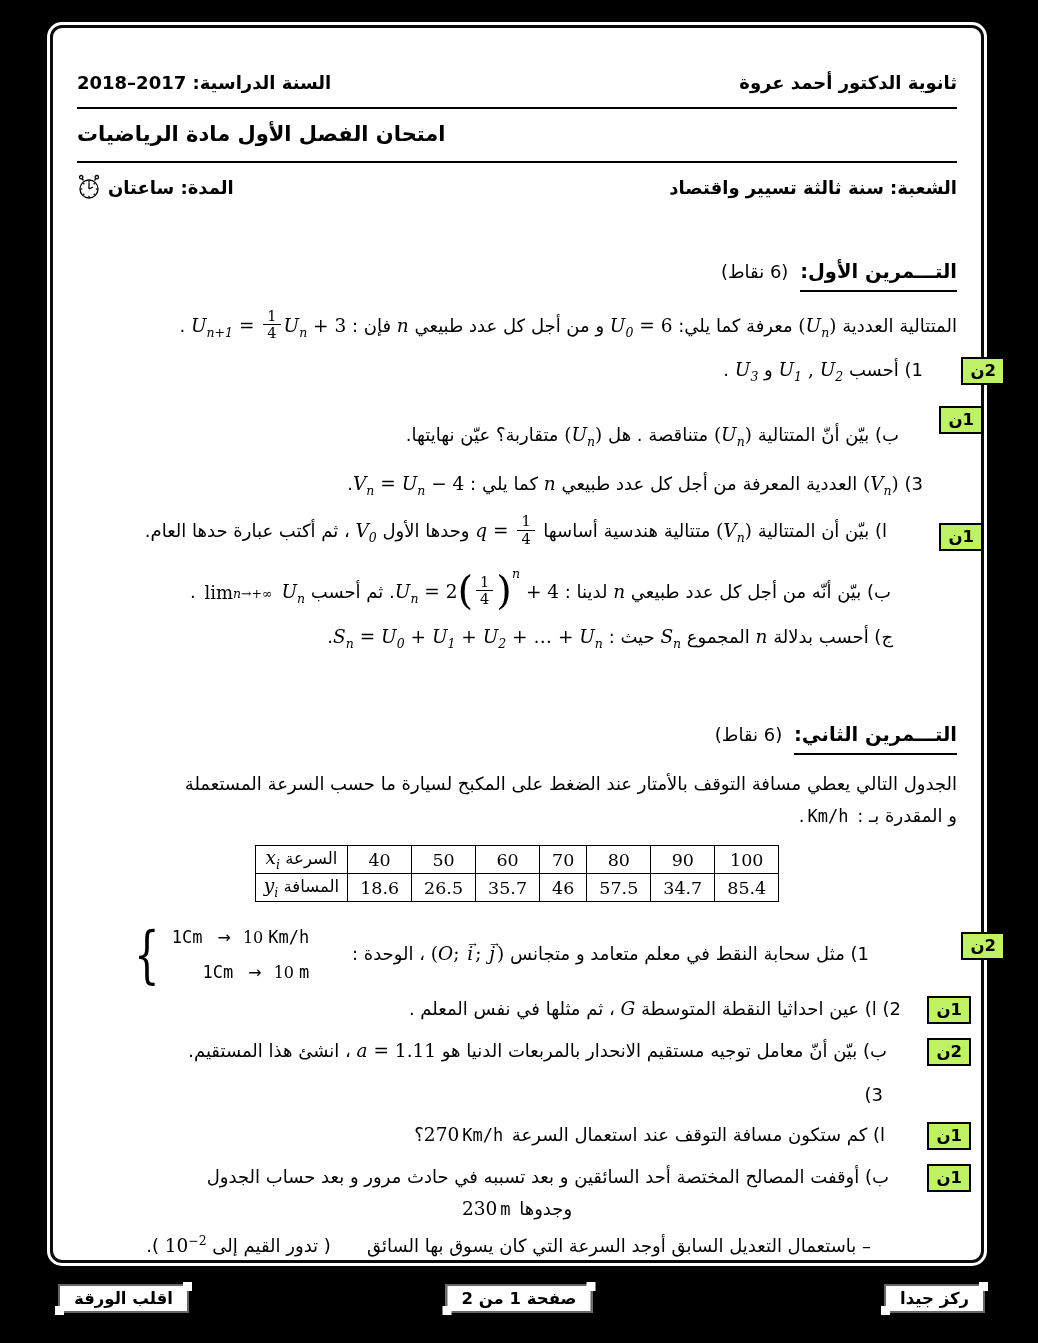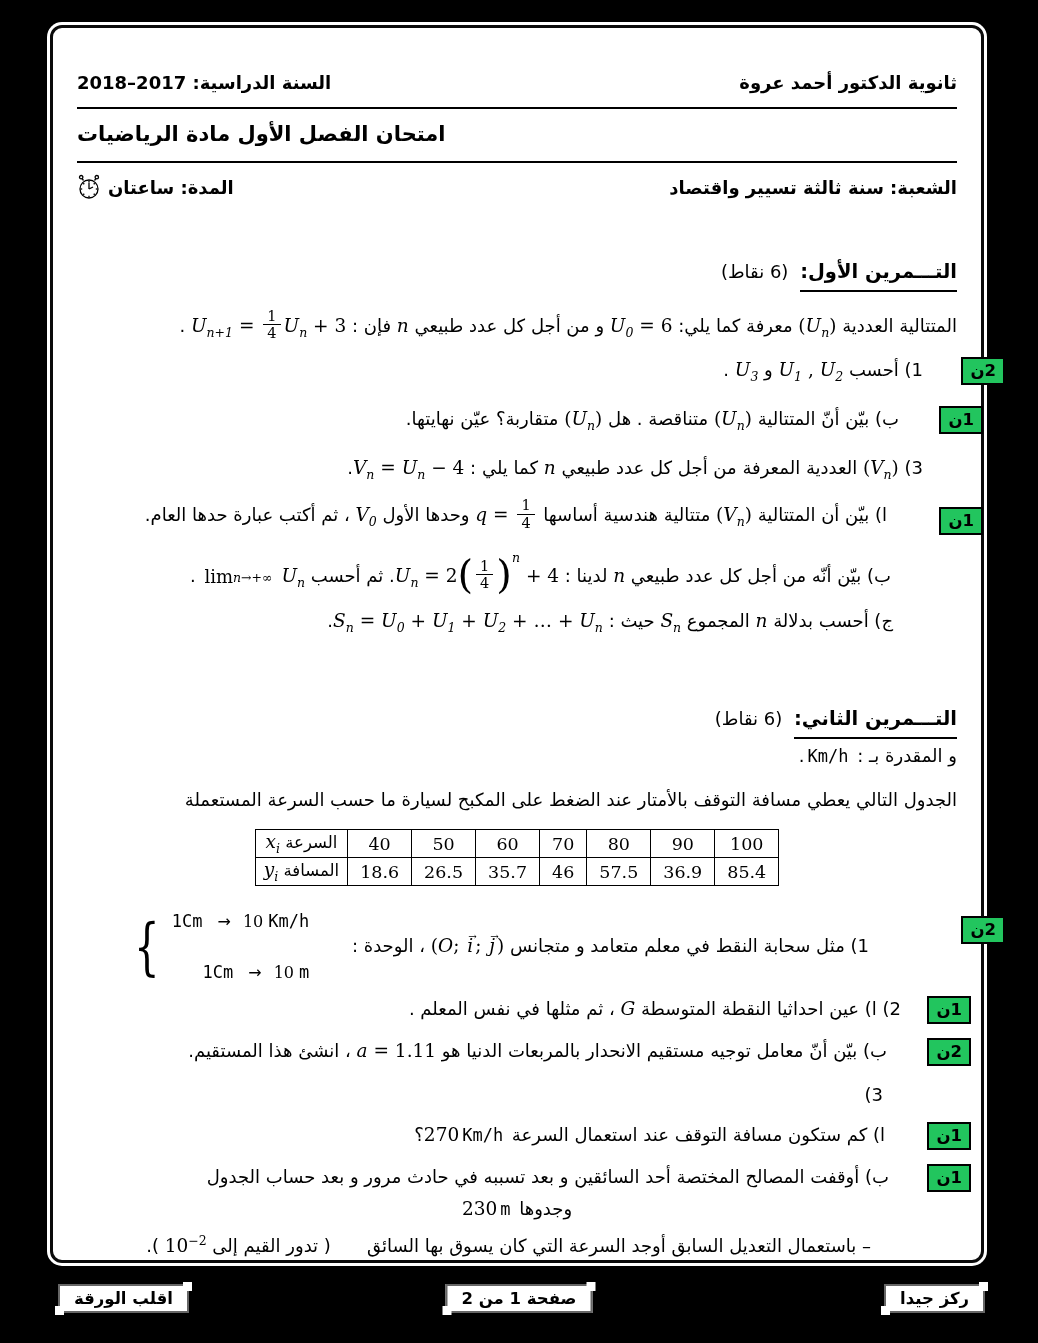--- a/index.html
+++ b/index.html
@@ -35,26 +35,26 @@
   .frac .fd{padding:0 4px;}
   .bigp{font-size:40px;font-weight:300;vertical-align:middle;line-height:0;position:relative;top:-3px;font-family:"DejaVu Serif",serif;}
   .bigp + sup{vertical-align:20px;font-style:italic;}
   .lim{display:inline-flex;flex-direction:row;align-items:center;vertical-align:middle;line-height:1;margin:0 3px;}
   .lim .lt{font-size:18px;}
   .lim .lb{font-size:12.5px;font-style:italic;margin-top:3px;}
   .vec{position:relative;font-style:italic;margin:0 2px;display:inline-block;}
   .vec .va{position:absolute;top:-9px;left:1px;font-size:10px;font-style:normal;}
   .tt{font-family:"DejaVu Sans Mono",monospace;font-size:17px;margin:0 3px;}
   .gap{display:inline-block;}
-  .ptbox{position:absolute;border:2px solid #000;background:#22c55e;font-weight:bold;font-size:16.5px;
+  .ptbox{position:absolute;border:2px solid #000;background:#bef264;font-weight:bold;font-size:16.5px;
          line-height:24px;padding:0 7px;direction:rtl;}
   .units{display:inline-block;vertical-align:middle;direction:ltr;unicode-bidi:isolate;}
   .units .brace{display:inline-block;font-size:62px;line-height:58px;vertical-align:middle;
                 transform:scaleX(0.65);font-family:"DejaVu Serif",serif;font-weight:300;}
-  .units .ucol{display:inline-flex;flex-direction:column;gap:20px;vertical-align:middle;margin-left:2px;}
+  .units .ucol{display:inline-flex;flex-direction:column;gap:4px;vertical-align:middle;margin-left:2px;}
   .units .urow{font-size:16px;white-space:nowrap;}
   .units .ua{margin:0 12px;}
   .units .uv{font-family:"DejaVu Serif",serif;margin-right:2px;}
   .table-wrap{direction:ltr;margin-top:14px;text-align:center;}
   .dtable{border-collapse:collapse;margin:0 auto;font-family:"DejaVu Serif",serif;font-size:17.5px;}
   .dtable td{border:1.7px solid #000;padding:0 12px;height:27px;text-align:center;}
   .dtable .tlabel{direction:rtl;font-family:"DejaVu Sans",sans-serif;font-size:16.5px;padding:0 8px;}
   .center-row{text-align:center;}
   .fbox{position:absolute;top:1284px;background:#fff;border:2px solid #666;font-weight:bold;
         font-size:16.5px;padding:3px 14px;direction:rtl;}
@@ -120,21 +120,21 @@
 
       <div class="row" style="margin-top:8px">
         <span class="ptbox" style="right:-48px;top:2px">2ن</span>
         <span class="rc" style="margin-right:34px"><span class="ar">1) أحسب </span><span class="m" dir="ltr"><span class="mi">U</span><sub>1</sub><span class="mt"> , </span><span class="mi">U</span><sub>2</sub></span><span class="ar"> و </span><span class="m" dir="ltr"><span class="mi">U</span><sub>3</sub></span><span class="ar"> .</span></span>
       </div>
 
       <div class="row" style="margin-top:12px">
         <span class="ptbox" style="right:-26px;top:2px">1ن</span>
       </div>
 
-      <div class="row" style="margin-top:12px">
+      <div class="row" style="margin-top:28px">
         <span class="rc" style="margin-right:58px"><span class="ar">ب) بيّن أنّ المتتالية </span><span class="m" dir="ltr"><span class="mt">(</span><span class="mi">U</span><sub>n</sub><span class="mt">)</span></span><span class="ar"> متناقصة . هل </span><span class="m" dir="ltr"><span class="mt">(</span><span class="mi">U</span><sub>n</sub><span class="mt">)</span></span><span class="ar"> متقاربة؟ عيّن نهايتها.</span></span>
       </div>
 
       <div class="row" style="margin-top:12px">
         <span class="rc" style="margin-right:34px"><span class="ar">3) </span><span class="m" dir="ltr"><span class="mt">(</span><span class="mi">V</span><sub>n</sub><span class="mt">)</span></span><span class="ar"> العددية المعرفة من أجل كل عدد طبيعي </span><span class="m" dir="ltr"><span class="mi">n</span></span><span class="ar"> كما يلي : </span><span class="m" dir="ltr"><span class="mi">V</span><sub>n</sub><span class="mt"> = </span><span class="mi">U</span><sub>n</sub><span class="mt"> − 4</span></span><span class="ar">.</span></span>
       </div>
 
       <div class="row" style="margin-top:10px">
         <span class="ptbox" style="right:-26px;top:8px">1ن</span>
         <span class="rc" style="margin-right:70px"><span class="ar">ا) بيّن أن المتتالية </span><span class="m" dir="ltr"><span class="mt">(</span><span class="mi">V</span><sub>n</sub><span class="mt">)</span></span><span class="ar"> متتالية هندسية أساسها </span><span class="m" dir="ltr"><span class="mi">q</span><span class="mt"> = </span><span class="frac">
@@ -157,22 +157,22 @@
         <span class="rc" style="margin-right:64px"><span class="ar">ج) أحسب بدلالة </span><span class="m" dir="ltr"><span class="mi">n</span></span><span class="ar"> المجموع </span><span class="m" dir="ltr"><span class="mi">S</span><sub>n</sub></span><span class="ar"> حيث : </span><span class="m" dir="ltr"><span class="mi">S</span><sub>n</sub><span class="mt"> = </span><span class="mi">U</span><sub>0</sub><span class="mt"> + </span><span class="mi">U</span><sub>1</sub><span class="mt"> + </span><span class="mi">U</span><sub>2</sub><span class="mt"> + … + </span><span class="mi">U</span><sub>n</sub></span><span class="ar">.</span></span>
       </div>
     </div>
 
     <div class="ex" id="ex2" style="margin-top:62px">
       <div class="row">
         <span class="extitle">التـــمرين الثاني:</span>
         <span class="expts">(6 نقاط)</span>
       </div>
 
+      <div class="row" style="margin-top:14px"><span class="ar">الجدول التالي يعطي مسافة التوقف بالأمتار عند الضغط على المكبح لسيارة ما حسب السرعة المستعملة</span></div>
       <div class="row" style="margin-top:2px"><span class="ar">و المقدرة بـ : </span><span class="m" dir="ltr"><span class="tt">Km/h</span></span><span class="ar">.</span></div>
-      <div class="row" style="margin-top:14px"><span class="ar">الجدول التالي يعطي مسافة التوقف بالأمتار عند الضغط على المكبح لسيارة ما حسب السرعة المستعملة</span></div>
 
       <div class="table-wrap">
         <table class="dtable">
           <tbody>
               <tr>
             <td class="tlabel"><span class="ar">السرعة</span> <span class="m" dir="ltr"><span class="mi">x</span><sub>i</sub></span></td>
             <td>40</td>
             <td>50</td>
             <td>60</td>
             <td>70</td>
@@ -180,21 +180,21 @@
             <td>90</td>
             <td>100</td>
           </tr>
           <tr>
             <td class="tlabel"><span class="ar">المسافة</span> <span class="m" dir="ltr"><span class="mi">y</span><sub>i</sub></span></td>
             <td>18.6</td>
             <td>26.5</td>
             <td>35.7</td>
             <td>46</td>
             <td>57.5</td>
-            <td>36.9</td>
+            <td>34.7</td>
             <td>85.4</td>
           </tr>
         </tbody>
           </table>
       </div>
 
       <div class="row" style="margin-top:20px">
         <span class="ptbox" style="right:-48px;top:10px">2ن</span>
         <span class="rc" style="margin-right:88px"><span class="ar">1) مثل سحابة النقط في معلم متعامد و متجانس </span><span class="m" dir="ltr"><span class="mt">(</span><span class="mi">O</span><span class="mt">; </span><span class="vec">i<span class="va">→</span></span><span class="mt">; </span><span class="vec">j<span class="va">→</span></span><span class="mt">)</span></span><span class="ar"> ، الوحدة : </span><span class="gap" style="width: 34px;"></span><span class="units" dir="ltr"><span class="brace">{</span><span class="ucol">
                 <span class="urow"><span class="tt">1Cm</span><span class="ua">→</span><span class="uv">10</span><span class="tt">Km/h</span></span>

